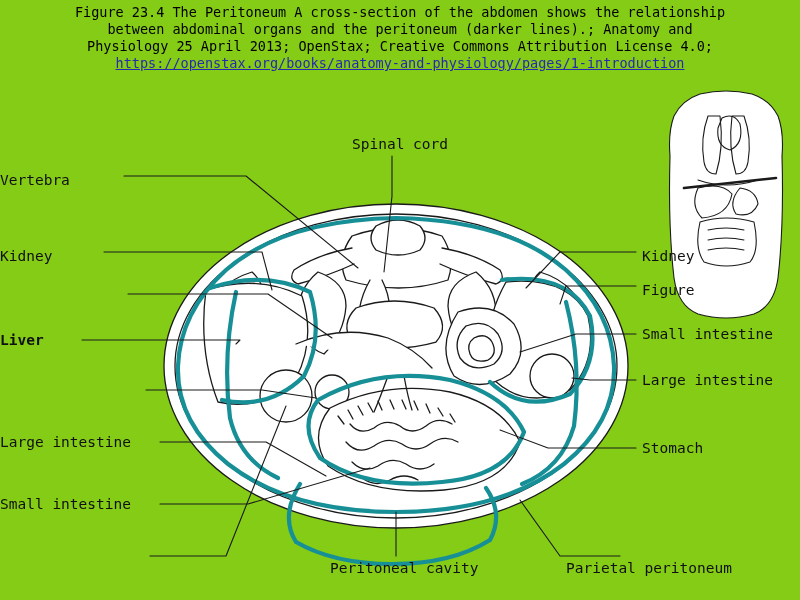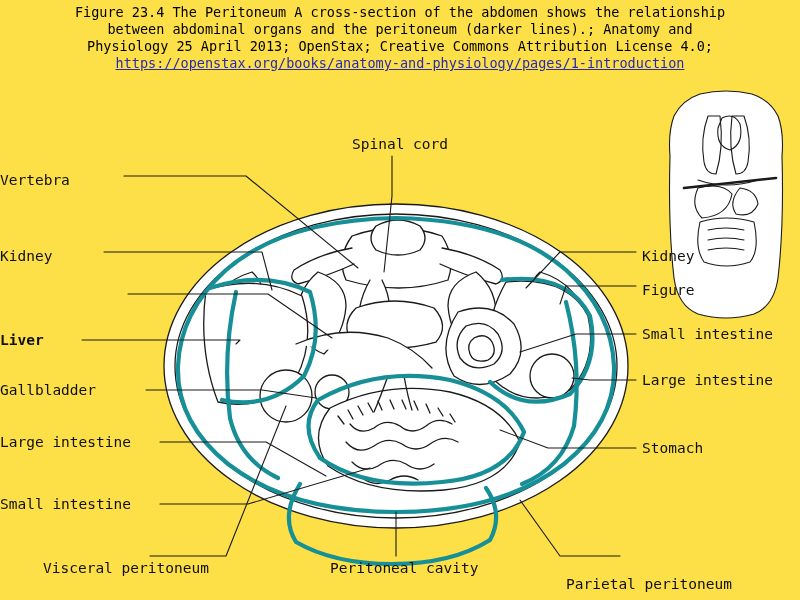--- a/index.html
+++ b/index.html
@@ -4,21 +4,21 @@
 <style>
   html, body {
     margin: 0;
     padding: 0;
     background: #ffffff;
   }
   #page {
     position: relative;
     width: 800px;
     height: 600px;
-    background: #fde047;
+    background: #84cc16;
     overflow: hidden;
     font-family: "DejaVu Sans Mono", monospace;
   }
   .caption {
     position: absolute;
     left: 0;
     top: 4px;
     width: 800px;
     text-align: center;
     font-family: "DejaVu Sans Mono", monospace;
@@ -150,30 +150,28 @@
           <path d="M700 146 q26 -8 54 0 q6 28 -4 40 q-24 8 -46 0 q-10 -14 -4 -40 Z"></path>
           <path d="M708 154 q18 -4 36 0 M708 164 q18 -4 36 0 M708 174 q18 -4 36 0"></path>
           <path d="M684 112 L776 102" stroke-width="2.6"></path>
         </g>
       </g>
     </svg>
 
     <div class="lbl r" style="left:0; top:96px; width:122px;">Vertebra</div>
     <div class="lbl r" style="left:0; top:172px; width:102px;">Kidney</div>
     <div class="lbl r" style="left:0; top:256px; width:80px;font-weight:bold;">Liver</div>
-    <div class="lbl r" style="left:0; top:306px; width:144px;">Gallbladder</div>
     <div class="lbl r" style="left:0; top:358px; width:158px;">Large intestine</div>
     <div class="lbl r" style="left:0; top:420px; width:158px;">Small intestine</div>
 
     <div class="lbl" style="left:642px; top:172px;">Kidney</div>
     <div class="lbl" style="left:642px; top:206px;">Figure</div>
     <div class="lbl" style="left:642px; top:250px;">Small intestine</div>
     <div class="lbl" style="left:642px; top:296px;">Large intestine</div>
     <div class="lbl" style="left:642px; top:364px;">Stomach</div>
 
     <div class="lbl" style="left:352px; top:60px;">Spinal cord</div>
 
-    <div class="lbl" style="left:43px; top:484px;">Visceral peritoneum</div>
     <div class="lbl" style="left:330px; top:484px;">Peritoneal cavity</div>
-    <div class="lbl" style="left:566px; top:500px;">Parietal peritoneum</div>
+    <div class="lbl" style="left:566px; top:484px;">Parietal peritoneum</div>
   </div>
 
 </div>
 
 </body></html>

